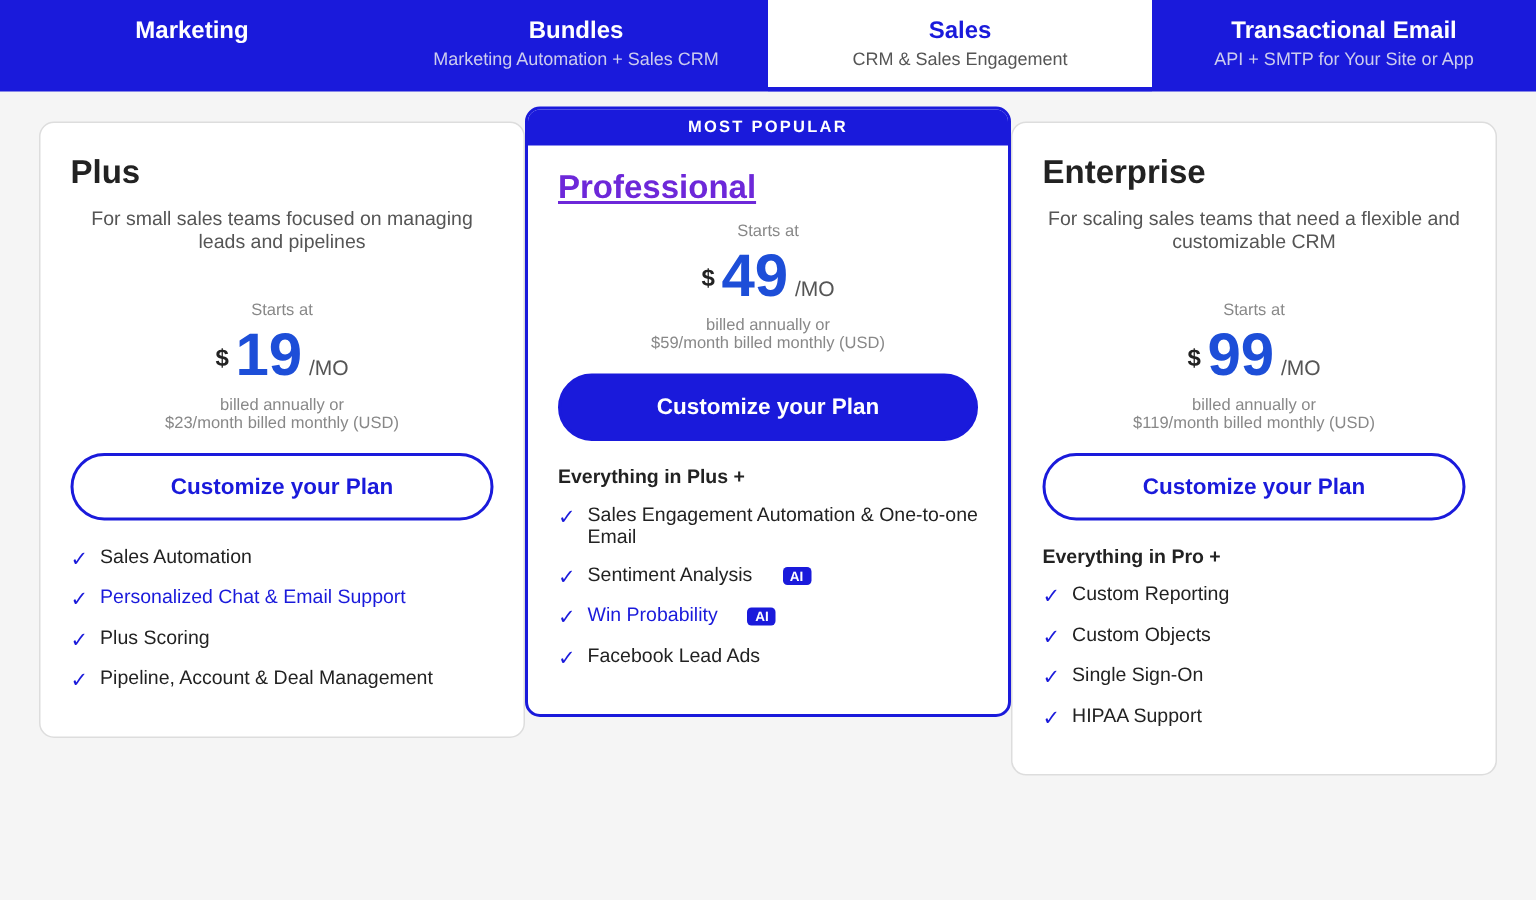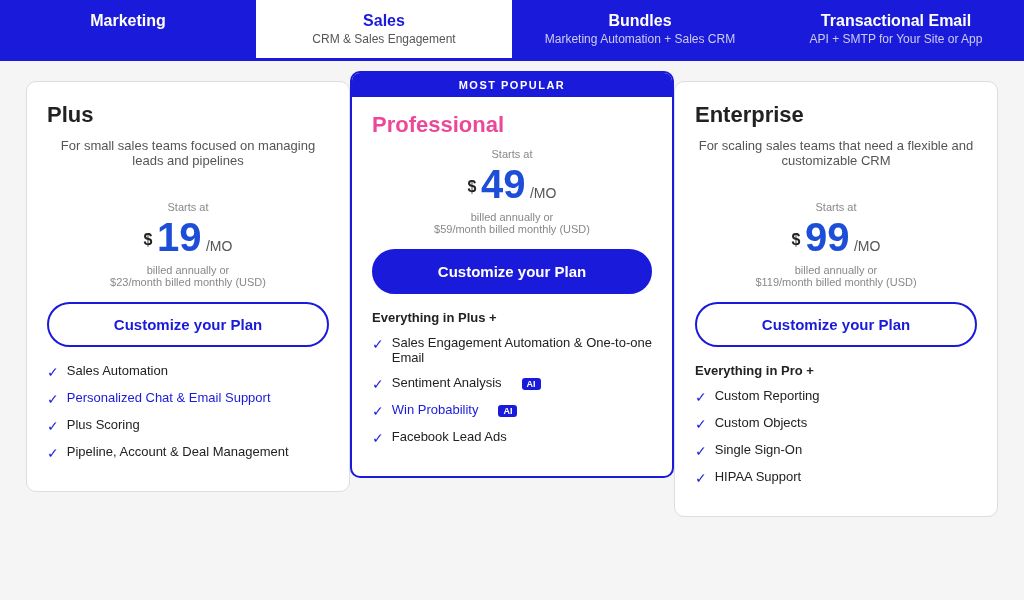--- a/index.html
+++ b/index.html
@@ -75,21 +75,22 @@
       margin: -20px -20px 15px -20px;
     }
 
     .plan-name {
       font-size: 22px;
       font-weight: bold;
       margin-bottom: 10px;
       color: #222;
     }
     .plan-name.featured-name {
-      color: #ec4899;
+      color: #6d28d9;
+      text-decoration: underline;
     }
 
     .plan-desc {
       text-align: center;
       font-size: 13px;
       color: #555;
       margin-bottom: 15px;
       min-height: 48px;
     }
 
@@ -188,27 +189,27 @@
     }
   </style>
 </head>
 <body>
 
 <nav>
   <div class="nav-tabs" id="nav-tabs-container">
       <div class="nav-tab">
     <span class="tab-title">Marketing</span>
   </div>
+      <div class="nav-tab">
+    <span class="tab-title">Bundles</span>
+    <span class="tab-sub">Marketing Automation + Sales CRM</span>
+  </div>
       <div class="nav-tab active">
     <span class="tab-title">Sales</span>
     <span class="tab-sub">CRM &amp; Sales Engagement</span>
-  </div>
-      <div class="nav-tab">
-    <span class="tab-title">Bundles</span>
-    <span class="tab-sub">Marketing Automation + Sales CRM</span>
   </div>
       <div class="nav-tab">
     <span class="tab-title">Transactional Email</span>
     <span class="tab-sub">API + SMTP for Your Site or App</span>
   </div>
     </div>
 </nav>
 
 <div class="plans-container" id="plans-container">
     <div class="plan-card">

